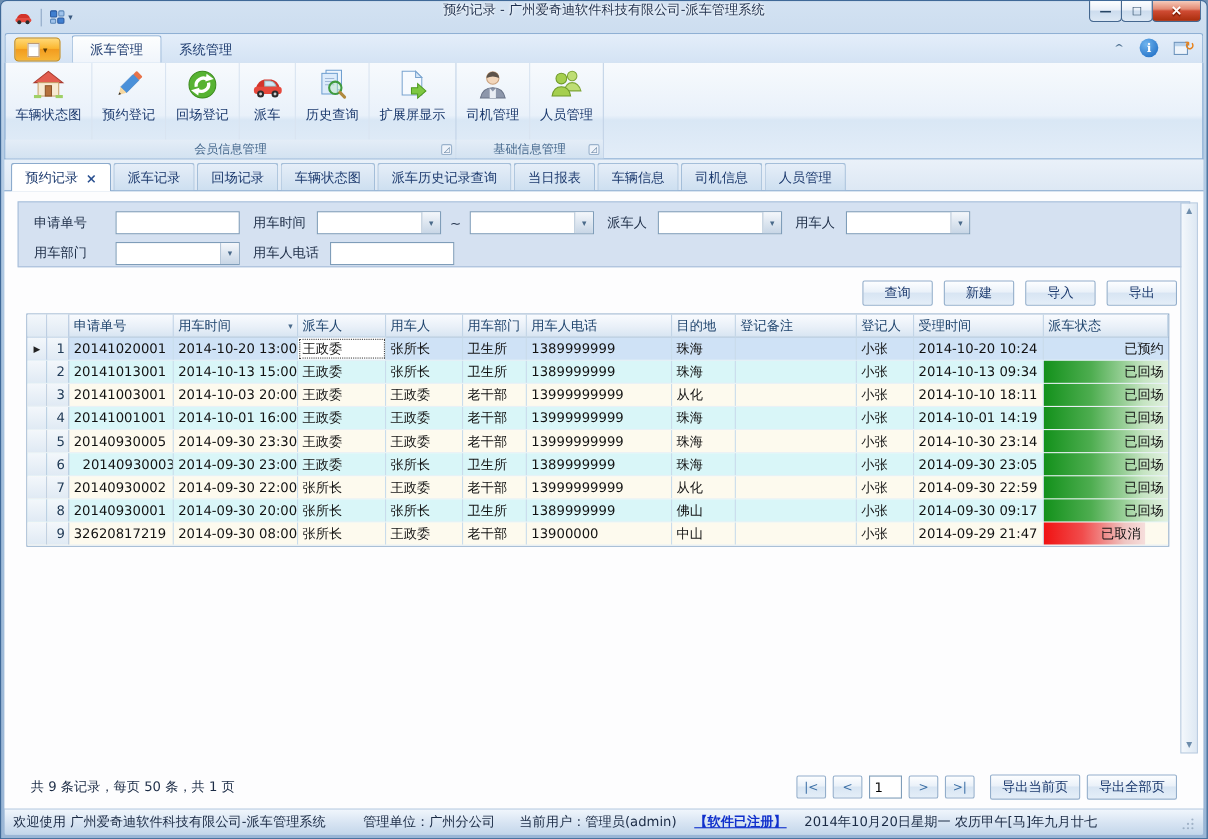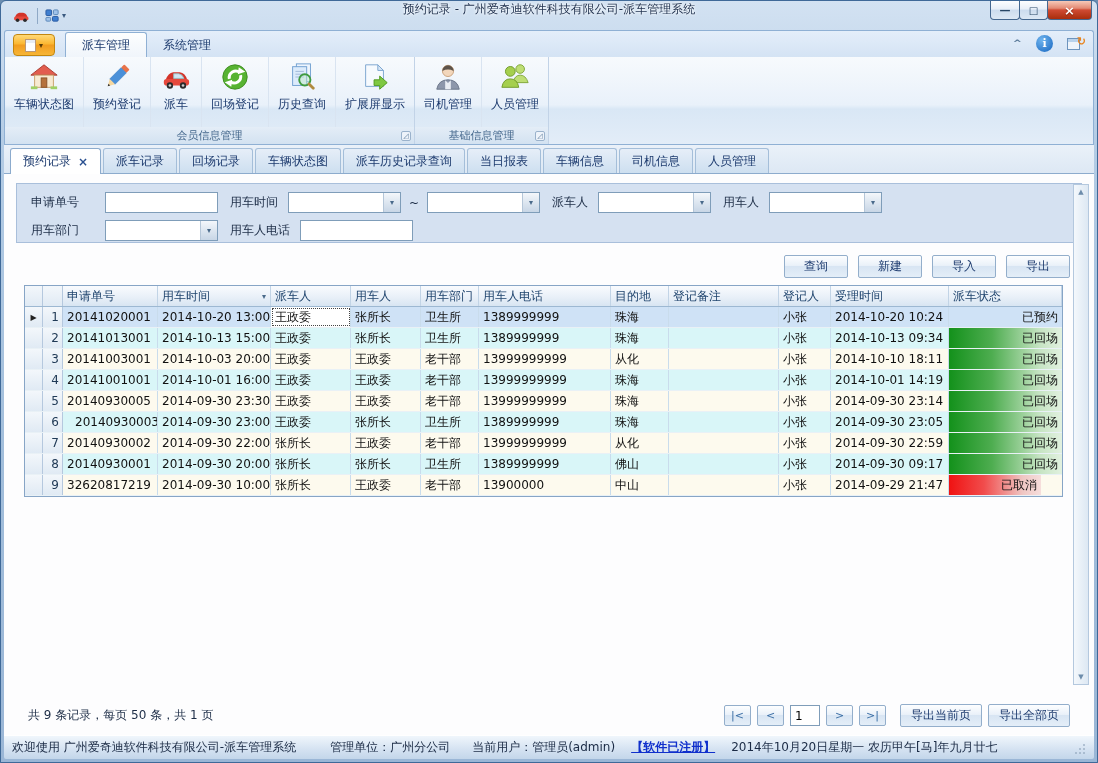--- a/index.html
+++ b/index.html
@@ -195,42 +195,42 @@
                     <polygon points="12,23 20,23 16,30" fill="#f5d7a0"></polygon>
                     <polygon points="14.7,27.6 17.3,27.6 16,30" fill="#333"></polygon>
                   </g>
                 </svg>
               </span>
               <span class="rb-label">预约登记</span>
             </div>
             <div class="ribbon-btn">
               <span class="rb-icon">
                 <svg viewBox="0 0 32 32" width="30" height="30">
+                  <circle cx="16" cy="16" r="13" fill="#57b332" stroke="#3d8c1f"></circle>
+                  <path d="M10 18 a7 7 0 0 1 11-7" stroke="#fff" stroke-width="3.2" fill="none"></path>
+                  <polygon points="20,5.5 27,10.5 19,13" fill="#fff"></polygon>
+                  <path d="M22 14 a7 7 0 0 1 -11 7" stroke="#fff" stroke-width="3.2" fill="none"></path>
+                  <polygon points="12,26.5 5,21.5 13,19" fill="#fff"></polygon>
+                </svg>
+              </span>
+              <span class="rb-label">回场登记</span>
+            </div>
+            <div class="ribbon-btn">
+              <span class="rb-icon">
+                <svg viewBox="0 0 32 32" width="30" height="30">
                   <path d="M5 19 q2.5-7 8-8 h7 q6 1 8 8 z" fill="#d3342a"></path>
                   <path d="M13.5 12.5 h5.5 q4 .8 5.5 5 h-11 z" fill="#cfe6f5" stroke="#9bb"></path>
                   <rect x="3" y="18" width="27" height="7" rx="3" fill="#e6483c"></rect>
                   <circle cx="9.5" cy="25" r="3.4" fill="#2b2b2b"></circle>
                   <circle cx="9.5" cy="25" r="1.4" fill="#cfcfcf"></circle>
                   <circle cx="23.5" cy="25" r="3.4" fill="#2b2b2b"></circle>
                   <circle cx="23.5" cy="25" r="1.4" fill="#cfcfcf"></circle>
                 </svg>
               </span>
               <span class="rb-label">派车</span>
-            </div>
-            <div class="ribbon-btn">
-              <span class="rb-icon">
-                <svg viewBox="0 0 32 32" width="30" height="30">
-                  <circle cx="16" cy="16" r="13" fill="#57b332" stroke="#3d8c1f"></circle>
-                  <path d="M10 18 a7 7 0 0 1 11-7" stroke="#fff" stroke-width="3.2" fill="none"></path>
-                  <polygon points="20,5.5 27,10.5 19,13" fill="#fff"></polygon>
-                  <path d="M22 14 a7 7 0 0 1 -11 7" stroke="#fff" stroke-width="3.2" fill="none"></path>
-                  <polygon points="12,26.5 5,21.5 13,19" fill="#fff"></polygon>
-                </svg>
-              </span>
-              <span class="rb-label">回场登记</span>
             </div>
             <div class="ribbon-btn">
               <span class="rb-icon">
                 <svg viewBox="0 0 32 32" width="30" height="30">
                   <rect x="10" y="2" width="15" height="19" fill="#eef5fd" stroke="#6f9fd0"></rect>
                   <rect x="6" y="5" width="15" height="20" fill="#dcebfb" stroke="#6f9fd0"></rect>
                   <line x1="9" y1="10" x2="18" y2="10" stroke="#9fb8d8"></line>
                   <line x1="9" y1="13" x2="18" y2="13" stroke="#9fb8d8"></line>
                   <line x1="9" y1="16" x2="18" y2="16" stroke="#9fb8d8"></line>
                   <circle cx="19" cy="19" r="6" fill="rgba(190,235,190,.4)" stroke="#3f9b3f" stroke-width="2"></circle>
@@ -446,21 +446,21 @@
             <div class="g-num" style="width: 20px;">5</div>
             <div class="g-cell" style="width: 95px;">20140930005</div>
             <div class="g-cell" style="width: 113px;">2014-09-30 23:30</div>
             <div class="g-cell" style="width: 80px;">王政委</div>
             <div class="g-cell" style="width: 70px;">王政委</div>
             <div class="g-cell" style="width: 58px;">老干部</div>
             <div class="g-cell" style="width: 132px;">13999999999</div>
             <div class="g-cell" style="width: 58px;">珠海</div>
             <div class="g-cell" style="width: 110px;"></div>
             <div class="g-cell" style="width: 52px;">小张</div>
-            <div class="g-cell" style="width: 118px;">2014-09-30 23:14</div>
+            <div class="g-cell" style="width: 118px;">2014-10-30 23:14</div>
             <div class="g-cell g-status st-returned" style="width: 113px;">已回场</div>
           </div>
           <div class="g-row cyan">
             <div class="g-ind" style="width: 18px;"></div>
             <div class="g-num" style="width: 20px;">6</div>
             <div class="g-cell" style="width: 95px; padding-left: 12px;">20140930003</div>
             <div class="g-cell" style="width: 113px;">2014-09-30 23:00</div>
             <div class="g-cell" style="width: 80px;">王政委</div>
             <div class="g-cell" style="width: 70px;">张所长</div>
             <div class="g-cell" style="width: 58px;">卫生所</div>
@@ -498,21 +498,21 @@
             <div class="g-cell" style="width: 58px;">佛山</div>
             <div class="g-cell" style="width: 110px;"></div>
             <div class="g-cell" style="width: 52px;">小张</div>
             <div class="g-cell" style="width: 118px;">2014-09-30 09:17</div>
             <div class="g-cell g-status st-returned" style="width: 113px;">已回场</div>
           </div>
           <div class="g-row ivory">
             <div class="g-ind" style="width: 18px;"></div>
             <div class="g-num" style="width: 20px;">9</div>
             <div class="g-cell" style="width: 95px;">32620817219</div>
-            <div class="g-cell" style="width: 113px;">2014-09-30 10:00</div>
+            <div class="g-cell" style="width: 113px;">2014-09-30 08:00</div>
             <div class="g-cell" style="width: 80px;">张所长</div>
             <div class="g-cell" style="width: 70px;">王政委</div>
             <div class="g-cell" style="width: 58px;">老干部</div>
             <div class="g-cell" style="width: 132px;">13900000</div>
             <div class="g-cell" style="width: 58px;">中山</div>
             <div class="g-cell" style="width: 110px;"></div>
             <div class="g-cell" style="width: 52px;">小张</div>
             <div class="g-cell" style="width: 118px;">2014-09-29 21:47</div>
             <div class="g-cell g-status st-cancelled" style="width: 92px;">已取消</div>
           </div>

